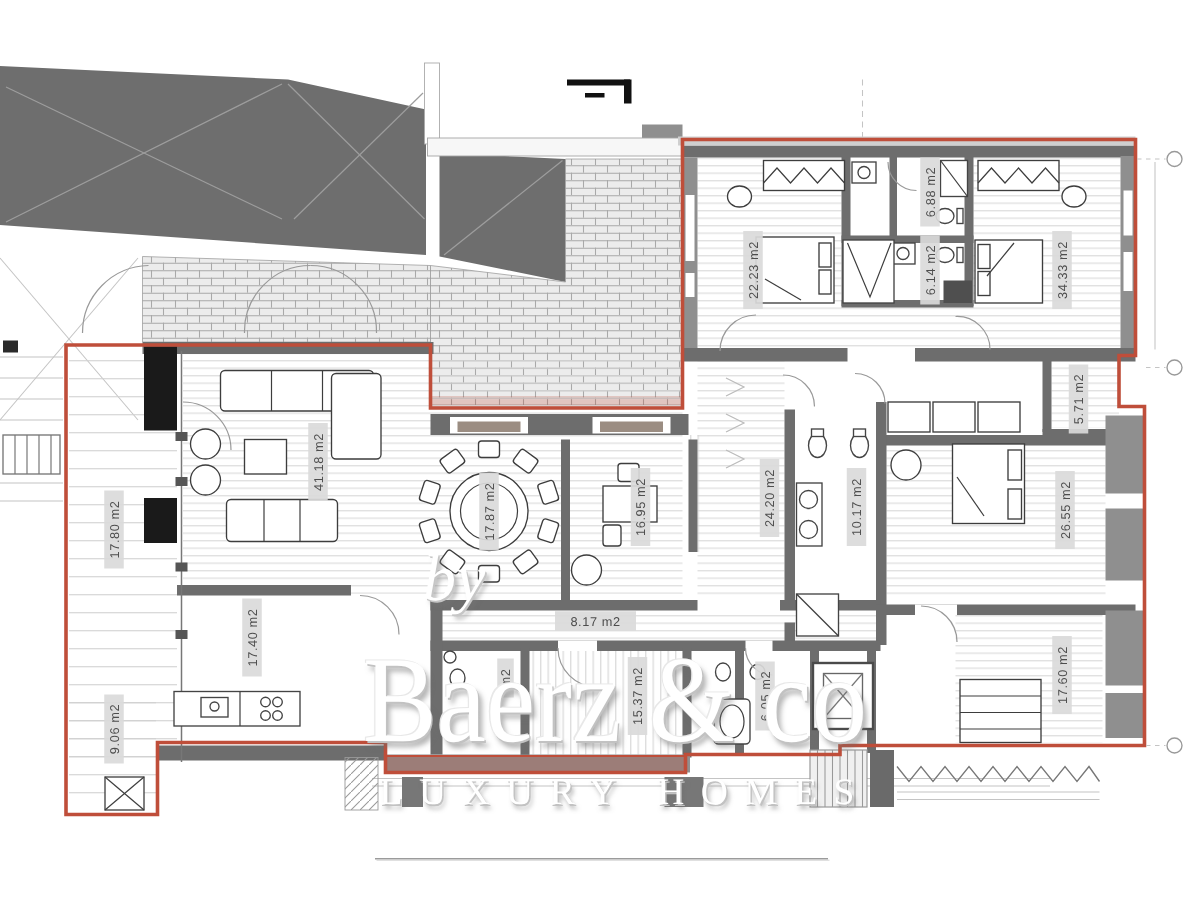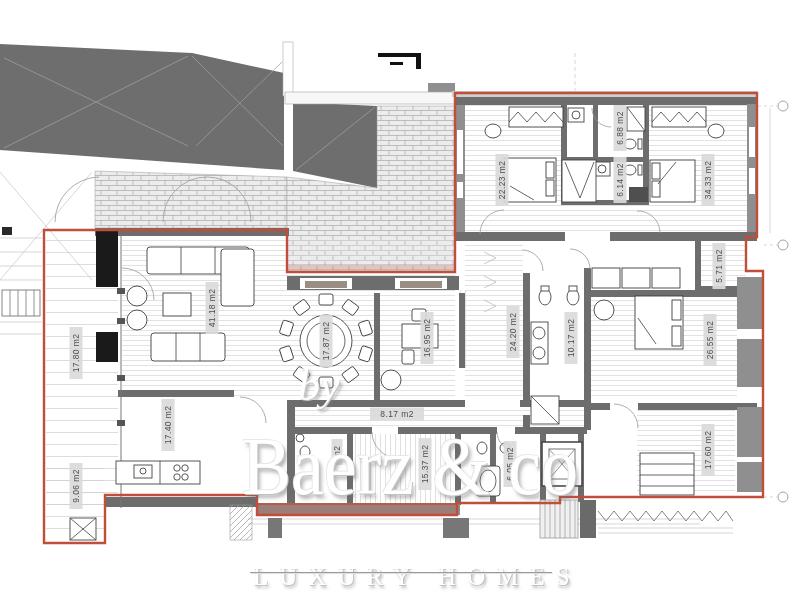--- a/index.html
+++ b/index.html
@@ -17,25 +17,25 @@
   .arc{stroke:#999;stroke-width:.8;fill:none;}
   .boundary{stroke:var(--boundary,#bf4e3a);stroke-width:2.4;fill:none;}
   .boundary2{stroke:var(--boundary,#bf4e3a);stroke-width:1.4;fill:none;}
   .lblbg{fill:var(--label-bg,#dadada);opacity:.92;}
   .lbltx{font-family:"Liberation Sans",sans-serif;font-size:8.5px;fill:var(--label-text,#4d4d4d);
          text-anchor:middle;dominant-baseline:central;letter-spacing:.4px;}
   .gridmk{fill:#fff;stroke:#999;stroke-width:.9;}
   
   .wm *{pointer-events:none;}
   .wm-by{position:absolute;left:282px;top:360px;font:italic 44px "Liberation Serif",serif;
-     color:var(--wm,#fff);text-shadow:1px 1px 0 #c6c6c6,3px 3px 3px rgba(120,120,120,.5);margin-left:16px;}
+     color:var(--wm,#fff);text-shadow:1px 1px 0 #c6c6c6,3px 3px 3px rgba(120,120,120,.5);}
   .wm-name{position:absolute;left:242px;top:420px;font:82px "Liberation Serif",serif;
      color:var(--wm,#fff);white-space:nowrap;transform:scaleX(.9);transform-origin:left;
      text-shadow:1px 1px 0 #c2c2c2,-1px -1px 0 #e8e8e8,3px 4px 4px rgba(110,110,110,.5);}
-  .wm-tagline{position:absolute;left:253px;top:563px;font:25px "Liberation Serif",serif;
+  .wm-tagline{position:absolute;left:253px;top:515px;font:25px "Liberation Serif",serif;
      letter-spacing:11px;color:var(--wm,#fff);white-space:nowrap;
      text-shadow:1px 1px 0 #c2c2c2,2px 3px 3px rgba(110,110,110,.5);}
   .wm-underline{position:absolute;left:250px;top:572px;width:302px;height:0;
      border-top:1.6px solid #9b9b9b;box-shadow:1px 1px 0 #e0e0e0;}
 </style>
 </head>
 <body>
 
 <div id="stage">
 <svg width="800" height="600" viewBox="0 0 800 600">

